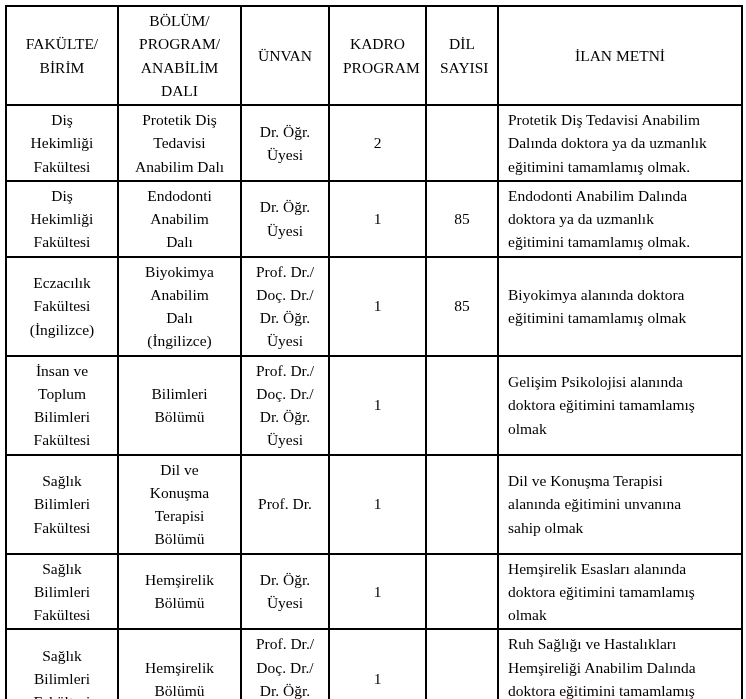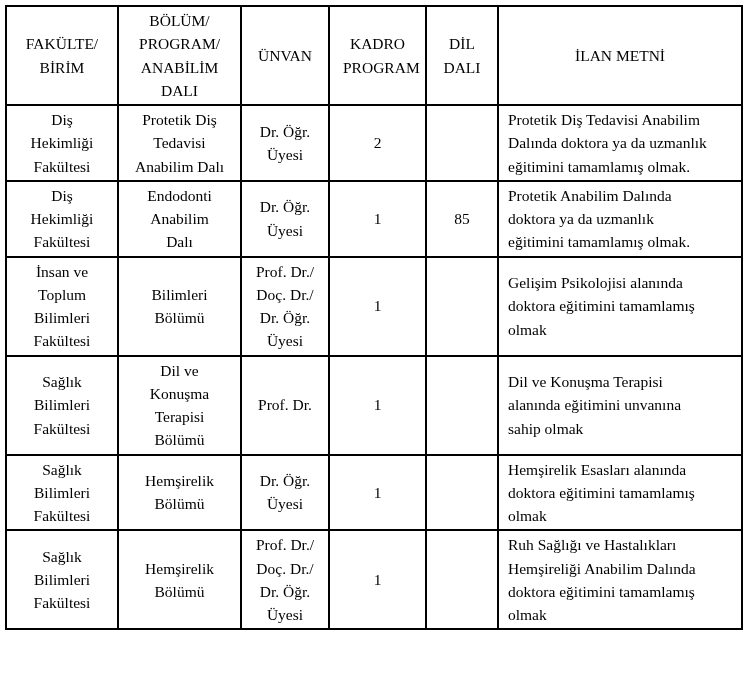--- a/index.html
+++ b/index.html
@@ -68,21 +68,21 @@
         <th>FAKÜLTE/
 BİRİM</th>
         <th>BÖLÜM/
 PROGRAM/
 ANABİLİM
 DALI</th>
         <th>ÜNVAN</th>
         <th>KADRO
 PROGRAM</th>
         <th>DİL
-DALI</th>
+SAYISI</th>
         <th>İLAN METNİ</th>
       </tr>
     </thead>
     <tbody>
       <tr class="r-0">
         <td>Diş
 Hekimliği
 Fakültesi</td>
         <td>Protetik Diş
 Tedavisi
@@ -99,23 +99,40 @@
         <td>Diş
 Hekimliği
 Fakültesi</td>
         <td>Endodonti
 Anabilim
 Dalı</td>
         <td>Dr. Öğr.
 Üyesi</td>
         <td>1</td>
         <td>85</td>
-        <td class="ilan">Protetik Anabilim Dalında
+        <td class="ilan">Endodonti Anabilim Dalında
 doktora ya da uzmanlık
 eğitimini tamamlamış olmak.</td>
+      </tr>
+      <tr class="r-2">
+        <td>Eczacılık
+Fakültesi
+(İngilizce)</td>
+        <td>Biyokimya
+Anabilim
+Dalı
+(İngilizce)</td>
+        <td>Prof. Dr./
+Doç. Dr./
+Dr. Öğr.
+Üyesi</td>
+        <td>1</td>
+        <td>85</td>
+        <td class="ilan">Biyokimya alanında doktora
+eğitimini tamamlamış olmak</td>
       </tr>
       <tr class="r-3">
         <td>İnsan ve
 Toplum
 Bilimleri
 Fakültesi</td>
         <td>Bilimleri
 Bölümü</td>
         <td>Prof. Dr./
 Doç. Dr./

